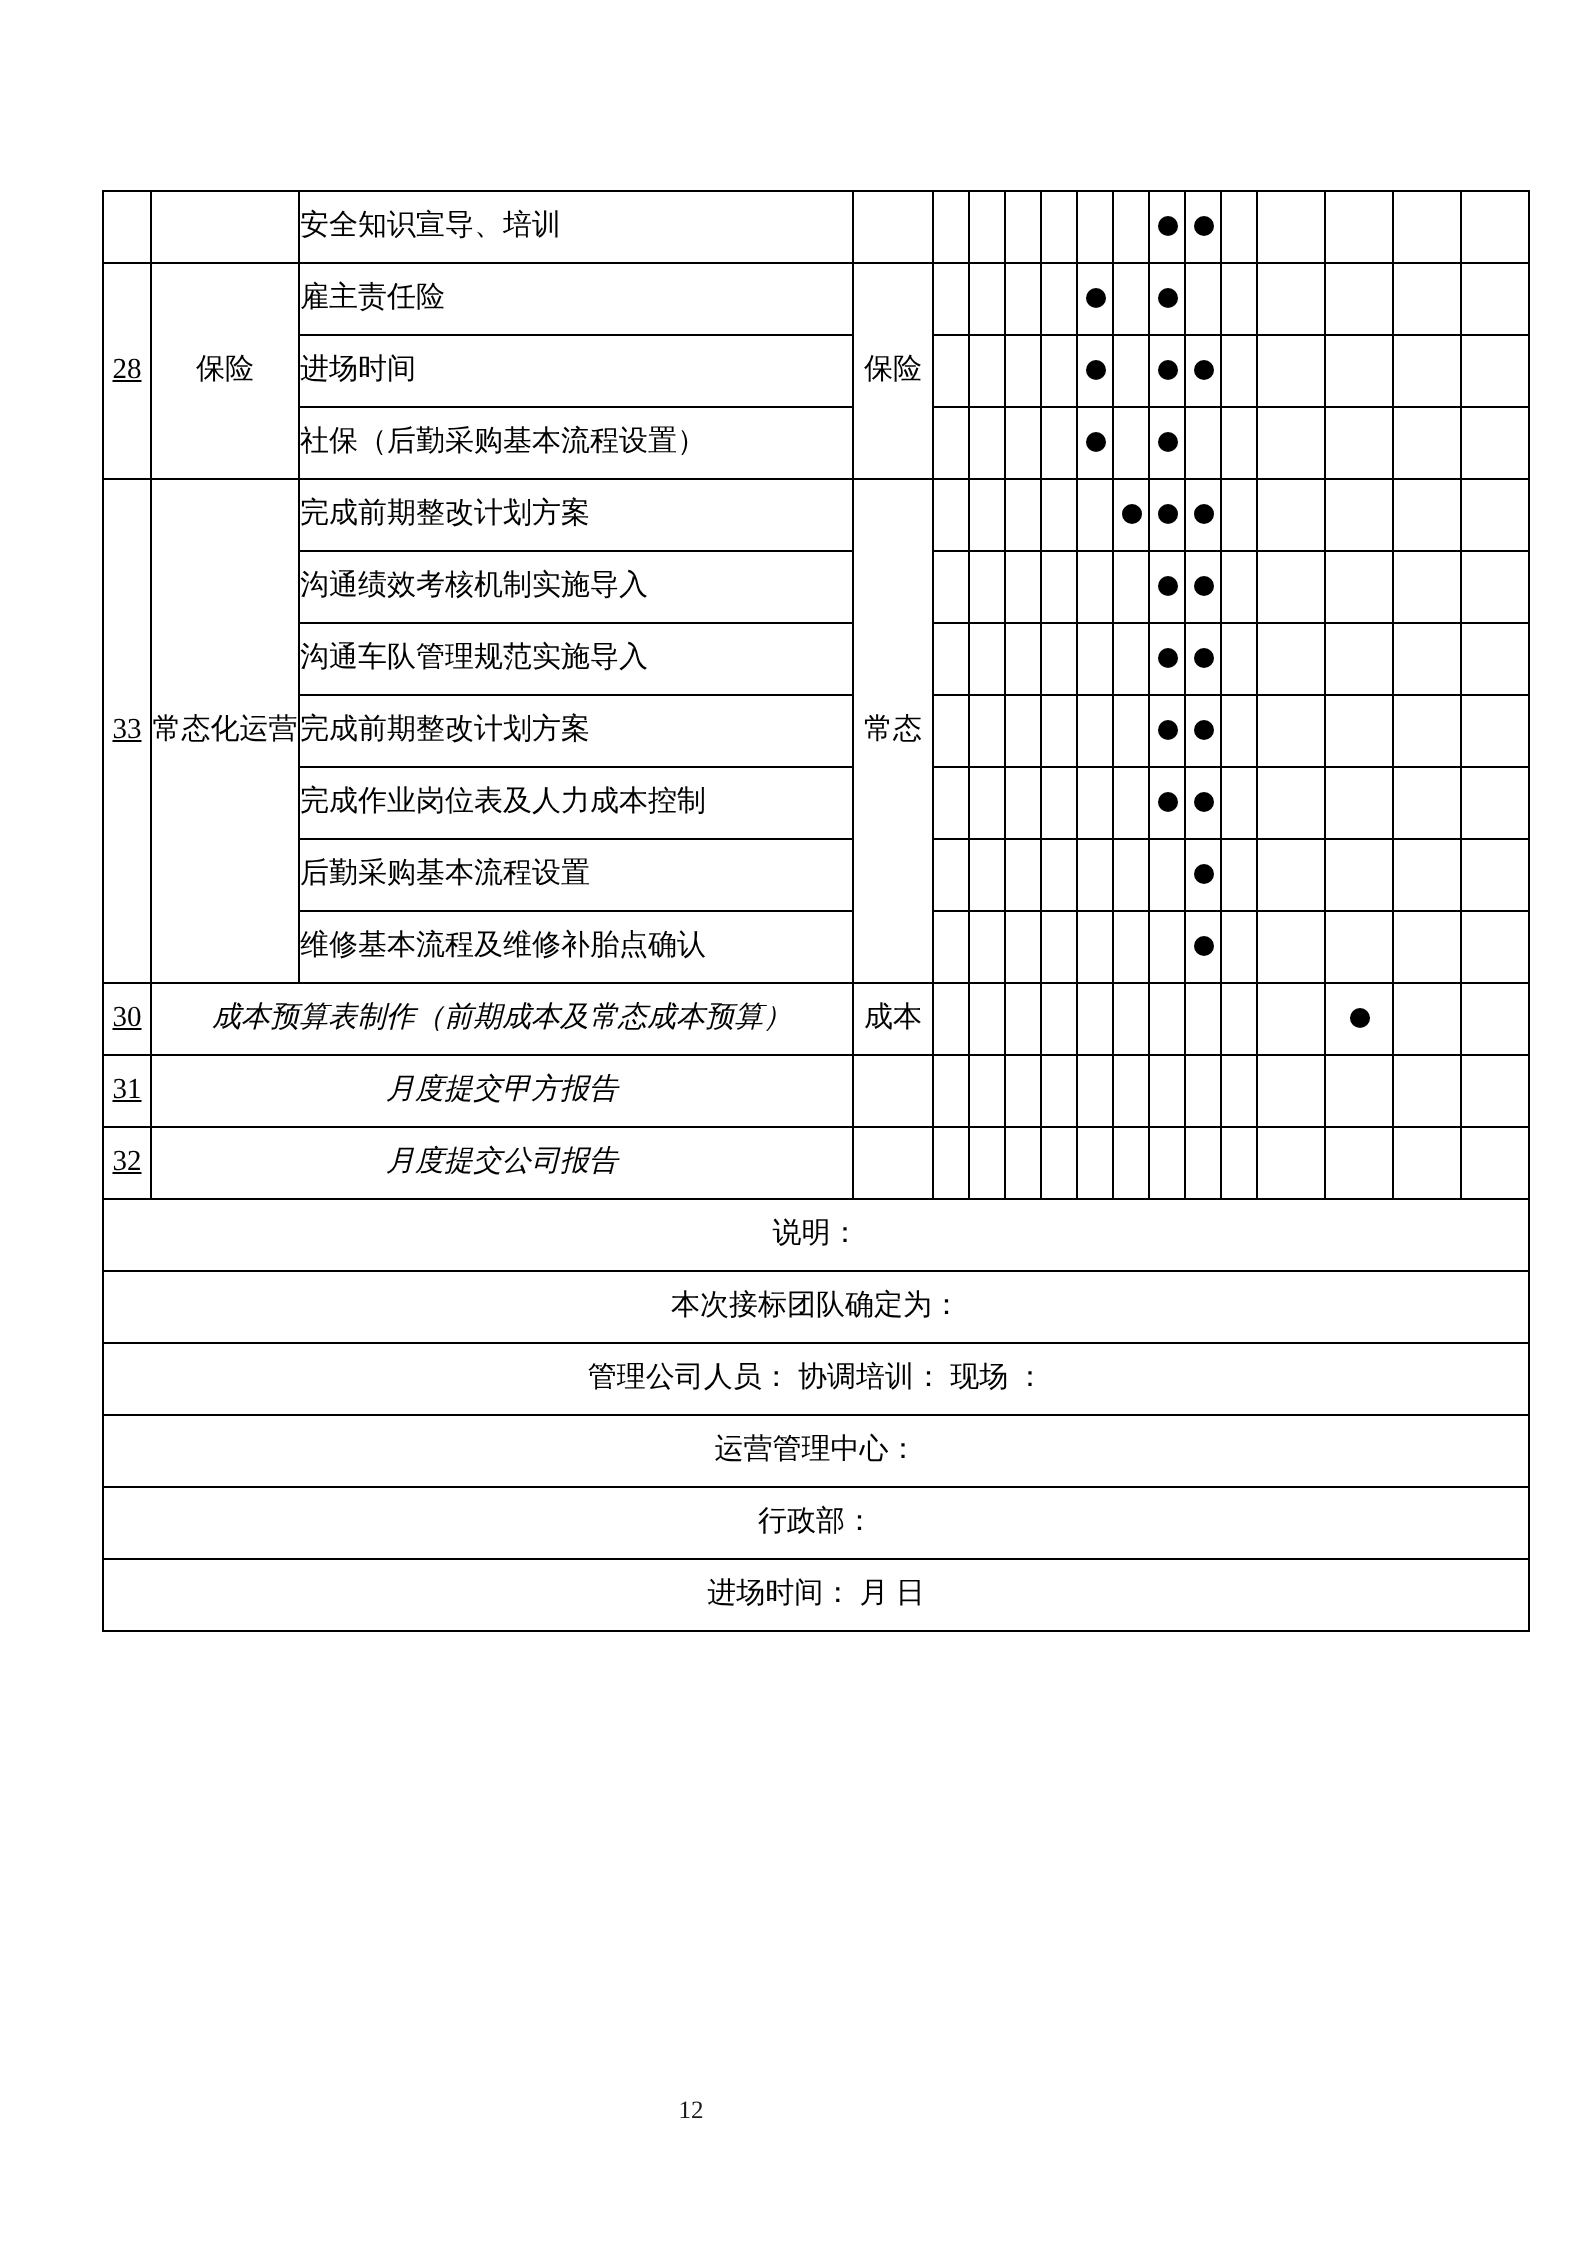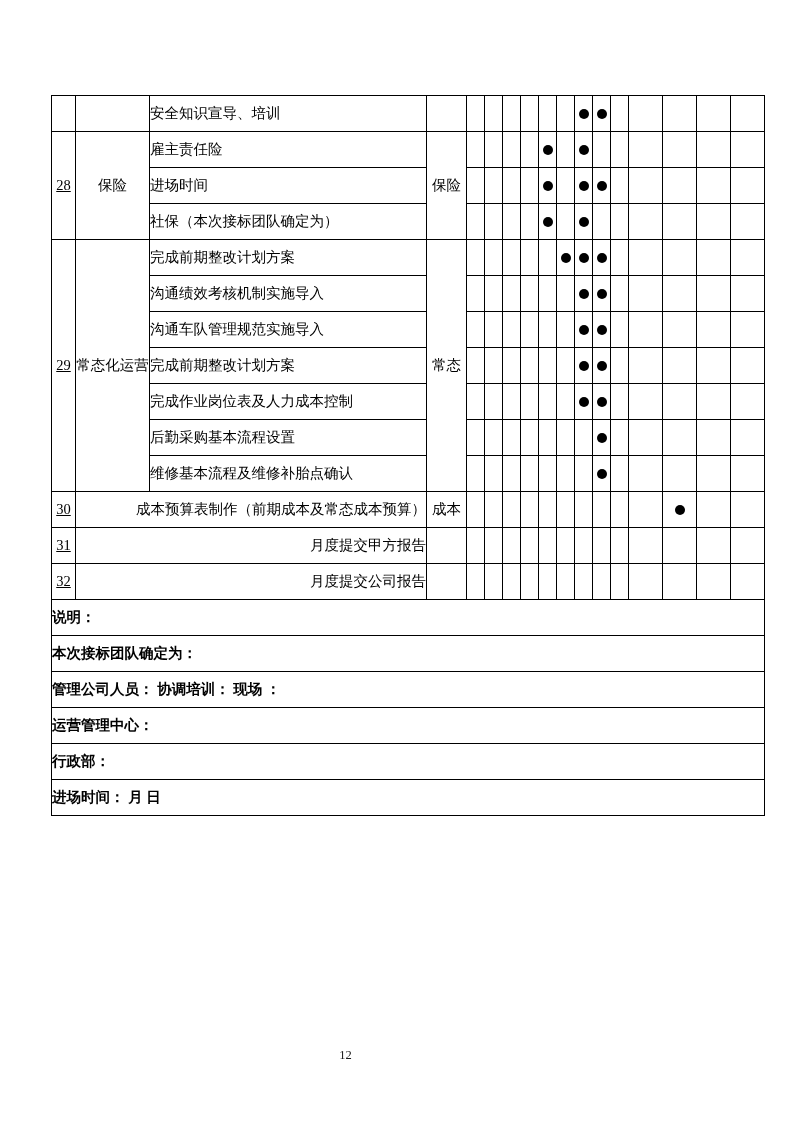--- a/index.html
+++ b/index.html
@@ -67,29 +67,29 @@
   .dot {
     display: inline-block;
     width: 10px;
     height: 10px;
     border-radius: 50%;
     background: #000000;
     vertical-align: middle;
   }
 
   td.merged-task {
-    text-align: right;
+    text-align: center;
     padding-left: 6px;
+    font-style: italic;
   }
 
   td.footer-cell {
-    text-align: left;
+    text-align: center;
     padding-left: 8px;
     height: 36px;
-    font-weight: bold;
   }
 
   .page-number {
     position: absolute;
     left: 0;
     top: 1048px;
     width: 691px;
     text-align: center;
     font-size: 12.5px;
     font-family: "Liberation Serif", "DejaVu Serif", serif;
@@ -170,37 +170,37 @@
           <td class="gcell"></td>
           <td class="gcell"><span class="dot"></span></td>
           <td class="gcell"><span class="dot"></span></td>
           <td class="gcell"></td>
           <td class="gcell"></td>
           <td class="gcell"></td>
           <td class="gcell"></td>
           <td class="gcell"></td>
         </tr>
         <tr>
-          <td class="task">社保（本次接标团队确定为）</td>
-          <td class="gcell"></td>
-          <td class="gcell"></td>
-          <td class="gcell"></td>
-          <td class="gcell"></td>
-          <td class="gcell"><span class="dot"></span></td>
-          <td class="gcell"></td>
-          <td class="gcell"><span class="dot"></span></td>
-          <td class="gcell"></td>
-          <td class="gcell"></td>
-          <td class="gcell"></td>
-          <td class="gcell"></td>
-          <td class="gcell"></td>
-          <td class="gcell"></td>
-        </tr>
-        <tr>
-          <td class="num" rowspan="7">29</td>
+          <td class="task">社保（后勤采购基本流程设置）</td>
+          <td class="gcell"></td>
+          <td class="gcell"></td>
+          <td class="gcell"></td>
+          <td class="gcell"></td>
+          <td class="gcell"><span class="dot"></span></td>
+          <td class="gcell"></td>
+          <td class="gcell"><span class="dot"></span></td>
+          <td class="gcell"></td>
+          <td class="gcell"></td>
+          <td class="gcell"></td>
+          <td class="gcell"></td>
+          <td class="gcell"></td>
+          <td class="gcell"></td>
+        </tr>
+        <tr>
+          <td class="num" rowspan="7">33</td>
           <td class="cat" rowspan="7">常态化运营</td>
           <td class="task">完成前期整改计划方案</td>
           <td class="tag" rowspan="7">常态</td>
           <td class="gcell"></td>
           <td class="gcell"></td>
           <td class="gcell"></td>
           <td class="gcell"></td>
           <td class="gcell"></td>
           <td class="gcell"><span class="dot"></span></td>
           <td class="gcell"><span class="dot"></span></td>

